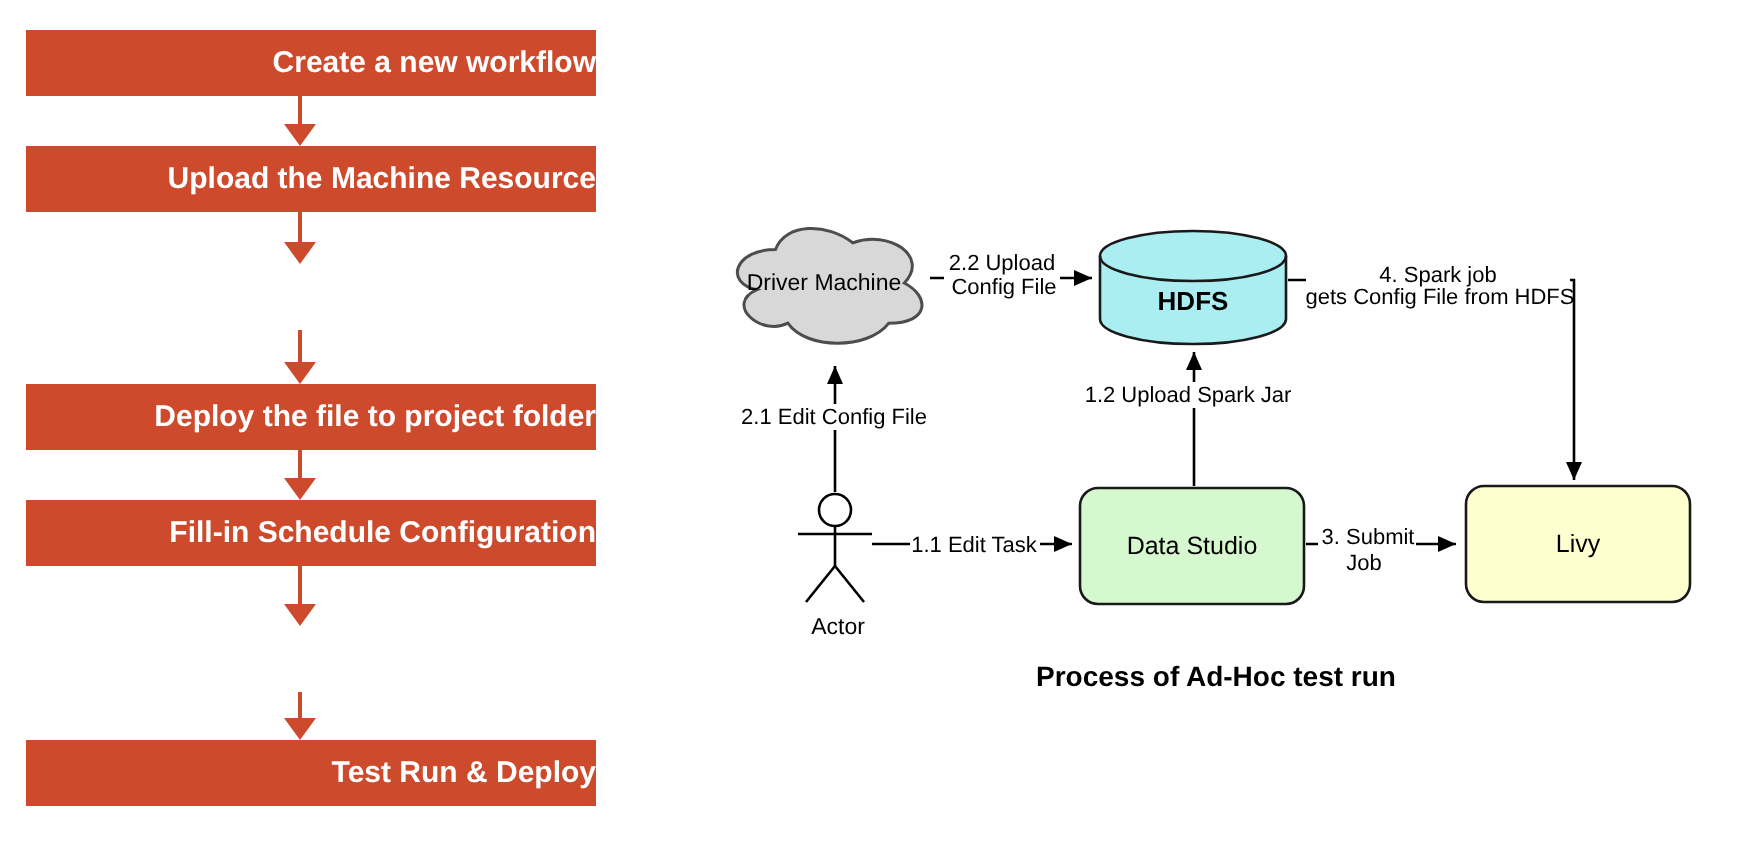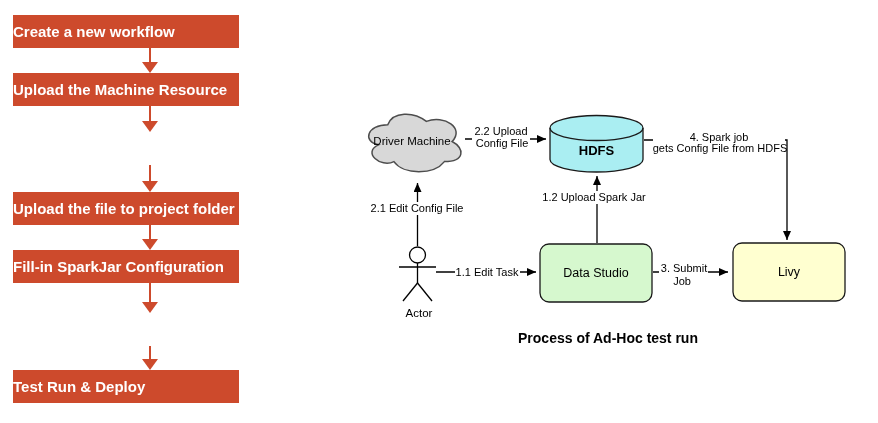--- a/index.html
+++ b/index.html
@@ -2,23 +2,23 @@
 <html><head>
 <meta charset="utf-8">
 <style>
   html,body{margin:0;padding:0;}
   body{width:878px;height:423px;background:#ffffff;font-family:"Liberation Sans",sans-serif;}
   .page{position:relative;width:878px;height:423px;background:#fff;overflow:hidden;}
 
   
   .flow{position:absolute;left:0;top:0;width:300px;height:423px;}
   .step{
-    position:absolute;left:13px;width:226px;height:33px;
+    position:absolute;left:13px;width:285px;height:33px;
     background:#cd4a2c;color:#ffffff;
-    font-weight:bold;font-size:15px;line-height:33px;text-align:left;
+    font-weight:bold;font-size:15px;line-height:33px;text-align:right;
     white-space:nowrap;
   }
   .flow-arrow{position:absolute;left:142px;width:16px;}
   .flow-arrow .shaft{position:absolute;left:6.75px;top:0;bottom:10px;width:2.5px;background:#cd4a2c;}
   .flow-arrow .head{position:absolute;left:0;bottom:0;width:0;height:0;
     border-left:8px solid transparent;border-right:8px solid transparent;border-top:11px solid #cd4a2c;}
 
   
   svg{position:absolute;left:0;top:0;}
   svg text{fill:#000000;}
@@ -45,26 +45,26 @@
       </div>
     <div class="step" style="top:73px">Upload the Machine Resource</div>
     <div class="flow-arrow" style="top:106px;height:26px">
         <div class="shaft"></div>
         <div class="head"></div>
       </div>
     <div class="flow-arrow" style="top:165px;height:27px">
         <div class="shaft"></div>
         <div class="head"></div>
       </div>
-    <div class="step" style="top:192px">Upload the file to project folder</div>
+    <div class="step" style="top:192px">Deploy the file to project folder</div>
     <div class="flow-arrow" style="top:225px;height:25px">
         <div class="shaft"></div>
         <div class="head"></div>
       </div>
-    <div class="step" style="top:250px">Fill-in SparkJar Configuration</div>
+    <div class="step" style="top:250px">Fill-in Schedule Configuration</div>
     <div class="flow-arrow" style="top:283px;height:30px">
         <div class="shaft"></div>
         <div class="head"></div>
       </div>
     <div class="flow-arrow" style="top:346px;height:24px">
         <div class="shaft"></div>
         <div class="head"></div>
       </div>
     <div class="step" style="top:370px">Test Run &amp; Deploy</div>
   </div>

